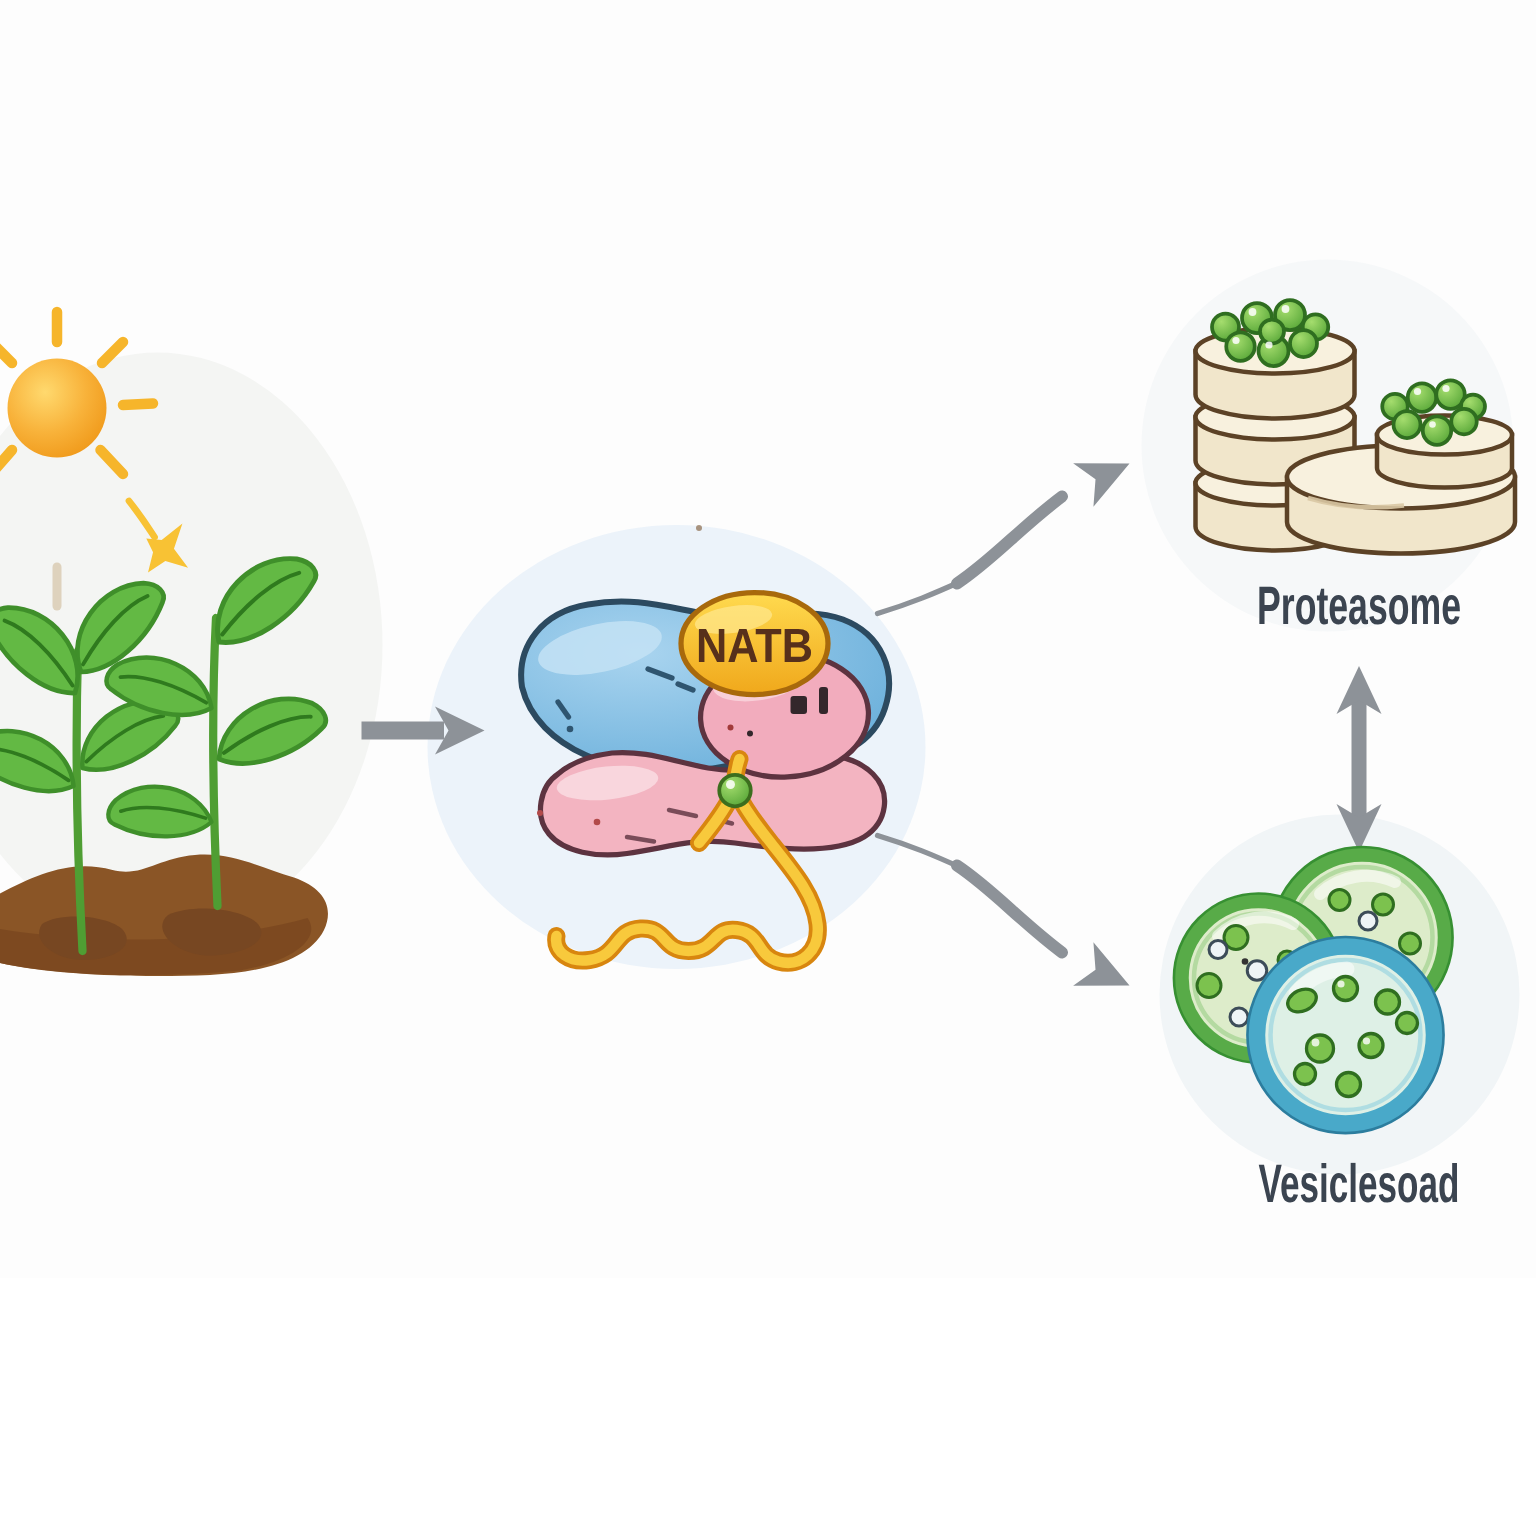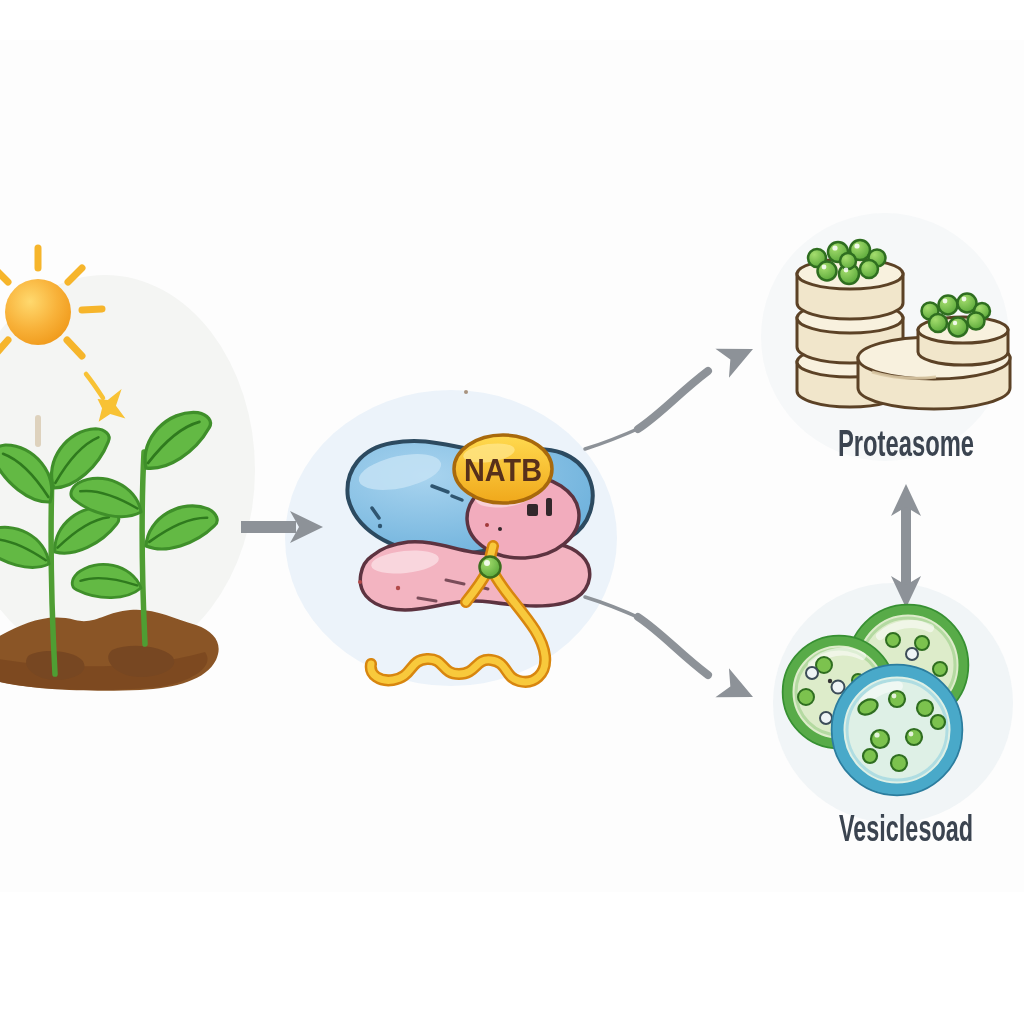--- a/index.html
+++ b/index.html
@@ -1,17 +1,17 @@
 <!DOCTYPE html>
 <html><head>
 <meta charset="utf-8">
 <style>
   html,body{margin:0;padding:0;background:#ffffff;}
   .stage{position:relative;width:1024px;height:852px;background:#fdfdfd;overflow:hidden;
-         font-family:"Liberation Sans",sans-serif;margin-top:40px;}
+         font-family:"Liberation Sans",sans-serif;}
   svg{display:block;}
   .lf{fill:#63b944;stroke:#3f8f2a;stroke-width:3;stroke-linejoin:round;}
   .lv{fill:none;stroke:#2f7a1e;stroke-width:2.5;stroke-linecap:round;}
   .rb-o{fill:none;stroke:#d8860f;stroke-width:12;stroke-linecap:round;}
   .rb-i{fill:none;stroke:#f8c93c;stroke-width:7;stroke-linecap:round;}
   .ar{fill:#8d9298;}
   .ars{stroke:#8d9298;fill:none;stroke-linecap:round;}
   .lbl{font-family:"Liberation Sans",sans-serif;font-weight:bold;fill:#3b4450;}
   .dash{stroke:#2f5570;stroke-width:3.5;stroke-linecap:round;fill:none;}
   .pdash{stroke:#5d3340;stroke-width:3;stroke-linecap:round;fill:none;opacity:.8;}

